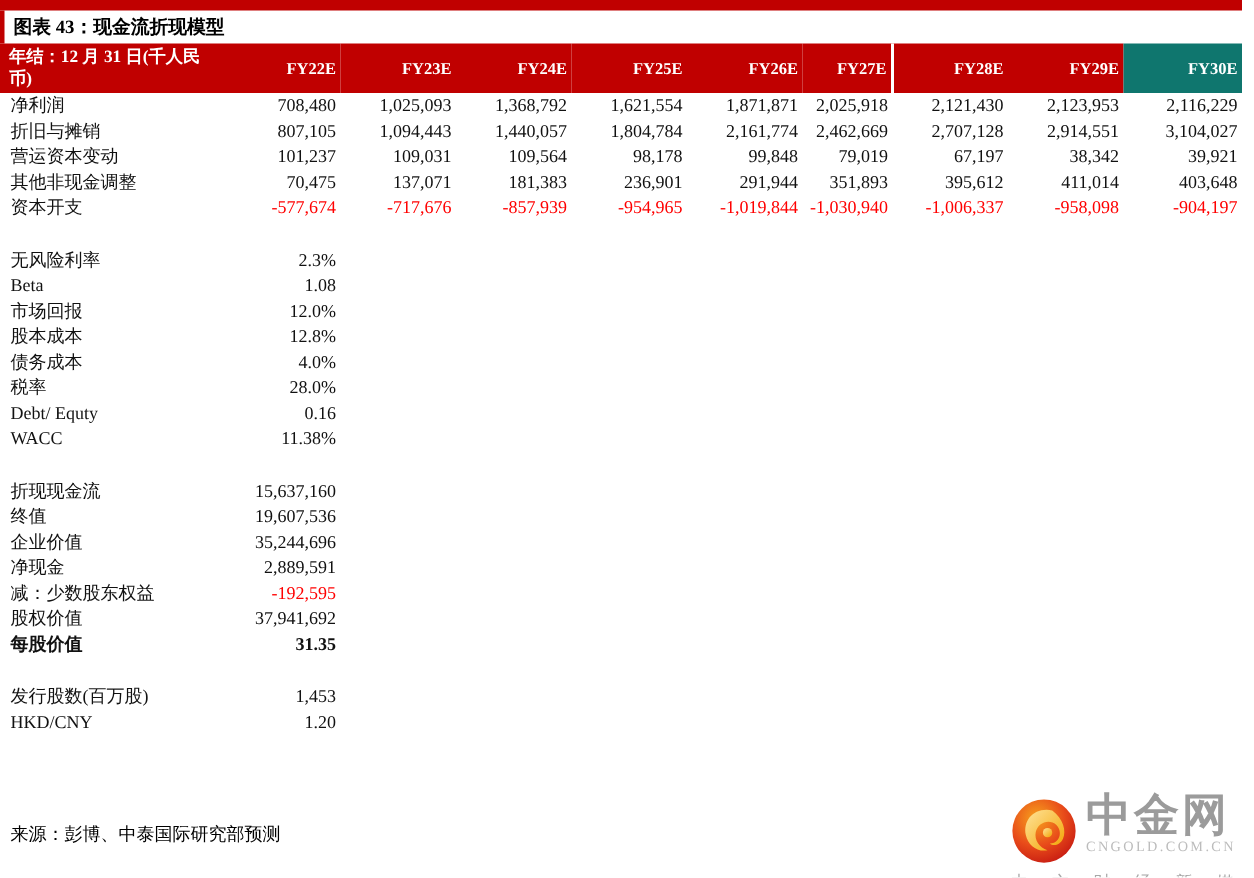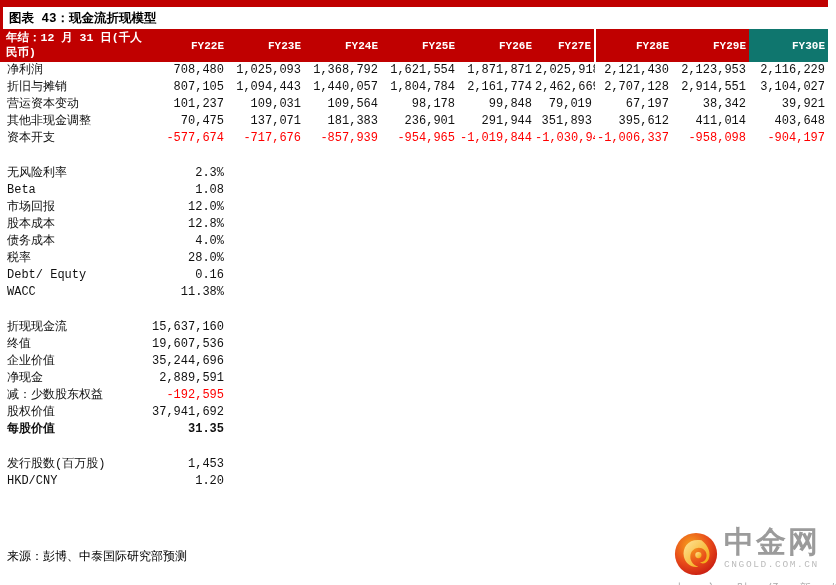--- a/index.html
+++ b/index.html
@@ -1,18 +1,18 @@
 <!DOCTYPE html>
 <html><head>
 <meta charset="utf-8">
 <style>
   html,body{margin:0;padding:0;background:#fff;}
   .page{
     position:relative;width:836px;height:585px;background:#ffffff;
-    font-family:Liberation Mono, monospace;color:#111;
+    font-family:Liberation Serif, serif;color:#111;
     overflow:hidden;
   }
   .topbar{position:absolute;left:0;top:0;width:828px;height:7px;}
   .titlerow{
     position:absolute;left:0;top:7px;width:828px;height:22px;
     border-left:3px solid #C00000;box-sizing:border-box;
     display:flex;align-items:center;padding-left:6px;
     font-size:12.5px;font-weight:bold;color:#000;
   }
   table.dcf{

